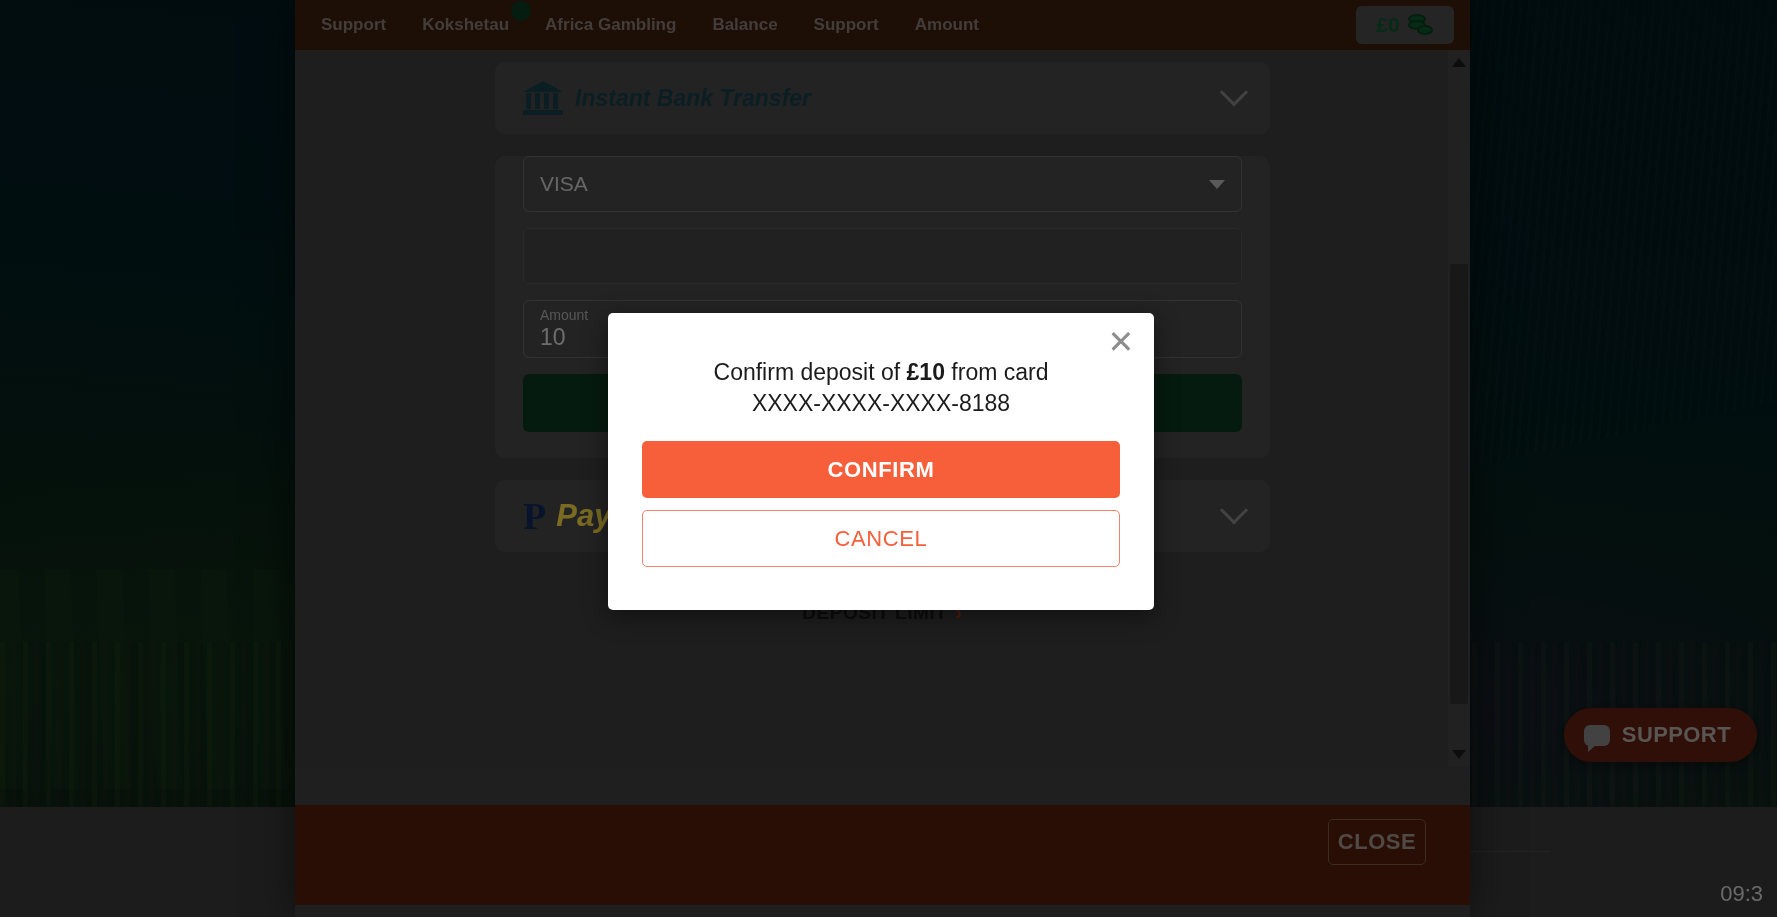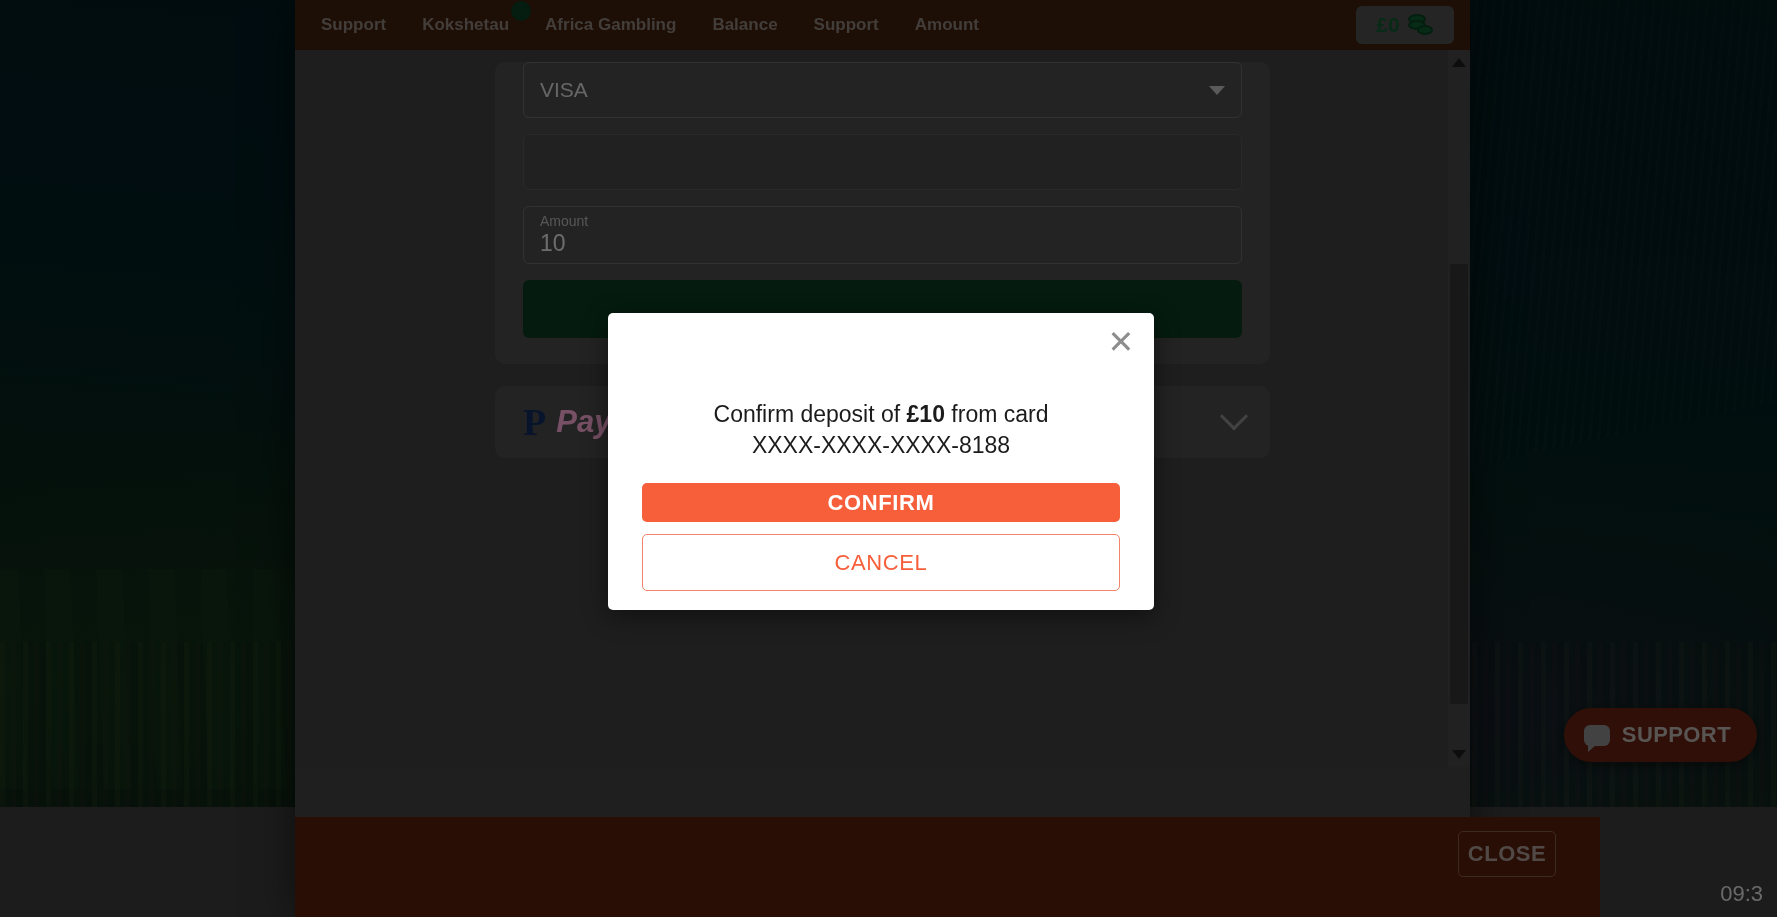--- a/index.html
+++ b/index.html
@@ -152,21 +152,21 @@
   .visa-logo { color: #1b2a6b; font-size: 31px; font-weight: 900; font-style: italic; letter-spacing: -1px; margin-right: 20px; }
   .mc-logo { position: relative; width: 66px; height: 46px; }
   .mc-logo .c1, .mc-logo .c2 { position:absolute; top:2px; width:34px; height:34px; border-radius:50%; }
   .mc-logo .c1 { left:0; background:#a8123c; }
   .mc-logo .c2 { left:22px; background:#d4901f; opacity:.92; }
   .mc-logo .txt { position:absolute; bottom:-2px; left:2px; font-size:10px; color:#15171c; font-weight:600; letter-spacing:.2px; }
 
   .pp-logo { display: flex; align-items: center; gap: 10px; }
   .pp-mark { font-size: 38px; font-weight: 900; color: #122b5c; line-height: 1; font-family: "Liberation Serif", serif; }
   .pp-text { font-size: 31px; font-weight: 900; font-style: italic; }
-  .pp-text .a { color: #f9a8d4; }
+  .pp-text .a { color: #fde047; }
   .pp-text .b { color: #1e74a8; }
 
   .pm-note { padding: 0 28px 14px 28px; color: #d0d0d0; font-size: 21px; }
   .pm-section { padding: 0 28px 26px 28px; }
 
   .select-box {
     height: 56px; border: 1px solid #6a6a6a; border-radius: 6px;
     display: flex; align-items: center; padding: 0 16px;
     color: #d5d5d5; font-size: 21px; position: relative; margin-bottom: 16px;
   }
@@ -204,21 +204,21 @@
     border-left: 7px solid transparent; border-right: 7px solid transparent;
   }
   .sb-arrow-up { top: 8px; border-bottom: 9px solid #1c1c1c; }
   .sb-arrow-dn { bottom: 8px; border-top: 9px solid #1c1c1c; }
   .sb-thumb {
     position: absolute; left: 2px; top: 214px; width: 18px; height: 440px;
     background: #333333; border-radius: 2px;
   }
 
   .panel-footer {
-    position: absolute; left: 0; bottom: 0; width: 1305px; height: 100px;
+    position: absolute; left: 0; bottom: 12px; width: 1175px; height: 100px;
     background: #551f0b;
   }
   .close-btn {
     position: absolute; right: 44px; top: 14px;
     width: 98px; height: 46px; border: 1px solid #7d594a; border-radius: 5px;
     display: flex; align-items: center; justify-content: center;
     color: #a89a92; font-size: 22px; font-weight: 700; letter-spacing: .5px;
   }
 
   
@@ -228,26 +228,26 @@
     background: #ffffff; border-radius: 5px;
     box-shadow: 0 6px 26px rgba(0,0,0,.45);
   }
   .modal-close {
     position: absolute; right: 16px; top: 12px; width: 34px; height: 34px;
     display: flex; align-items: center; justify-content: center;
     color: #8d8d8d; font-size: 32px; line-height: 1; font-weight: 300;
   }
   .modal-text {
     padding: 44px 56px 0 56px; text-align: center;
-    font-size: 23px; color: #1b1b1b; line-height: 31px; margin-top: 42px;
+    font-size: 23px; color: #1b1b1b; line-height: 31px;
   }
   .modal-text b { font-weight: 700; }
   .modal-actions { padding: 22px 34px 0 34px; }
   .btn-confirm {
-    height: 39px; background: #f75f3b; border-radius: 5px; border: none;
+    height: 57px; background: #f75f3b; border-radius: 5px; border: none;
     width: 100%; color: #fff; font-size: 22px; font-weight: 700; letter-spacing: .6px;
     font-family: "Liberation Sans", sans-serif; cursor: pointer;
   }
   .btn-cancel {
     height: 57px; background: #fff; border: 1px solid #f3836a; border-radius: 5px;
     width: 100%; color: #f75f3b; font-size: 22px; letter-spacing: .6px; margin-top: 12px;
     font-family: "Liberation Sans", sans-serif; cursor: pointer;
   }
 </style>
 </head>
@@ -334,20 +334,31 @@
           <i></i>
           <i></i>
           <i></i>
         </span>
     </div>
   </div>
 
   <div class="panel-body">
     <div class="content">
 
+      <div class="pm-card">
+        <div class="pm-head">
+          <span class="bank-ico">
+            <span class="roof"></span>
+              <span class="cols"></span>
+              <span class="base"></span>
+          </span>
+          <span class="bank-label">Instant Bank Transfer</span>
+          <span class="chev"></span>
+        </div>
+      </div>
 
       <div class="pm-card">
         <div class="pm-section">
           <div class="select-box">
             <span>VISA</span>
             <span class="caret"></span>
           </div>
           <div class="cvv-box"></div>
           <div class="amount-box">
             <div class="amount-label">Amount</div>

